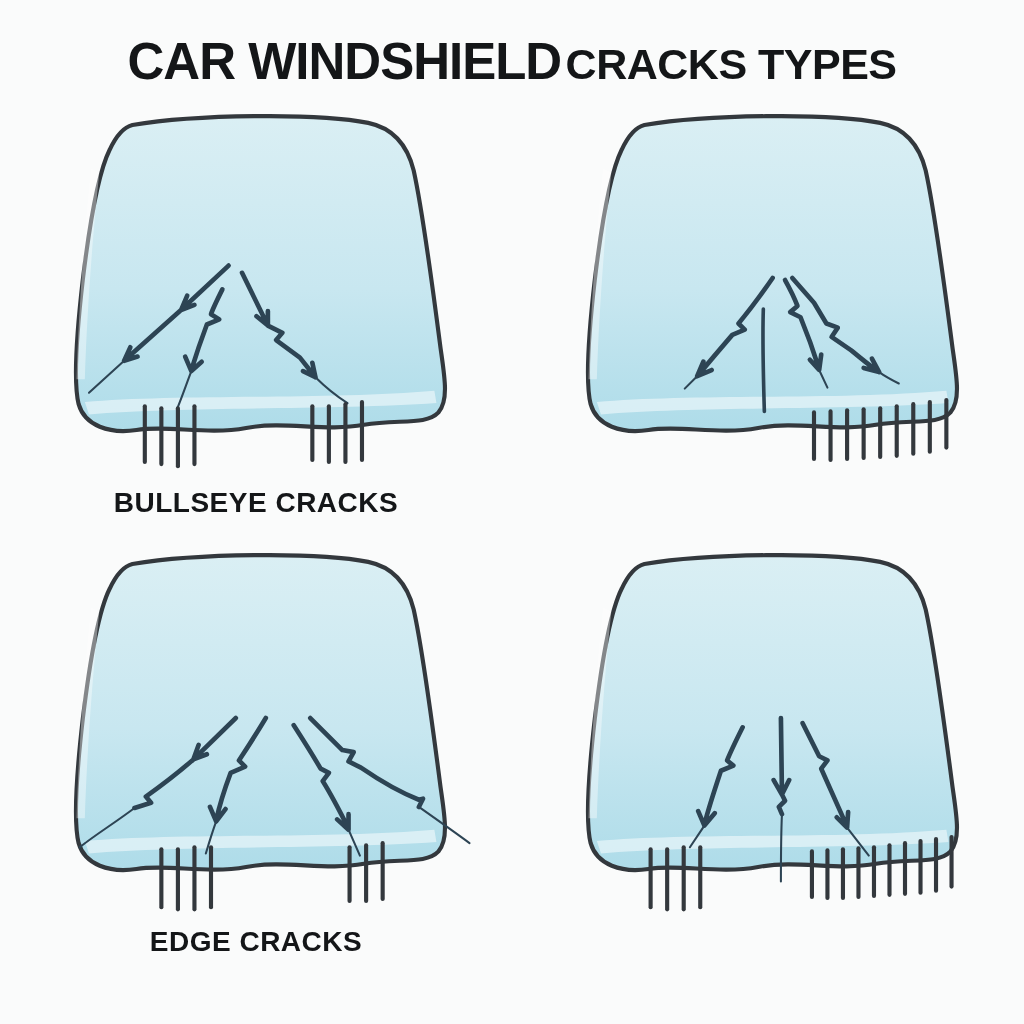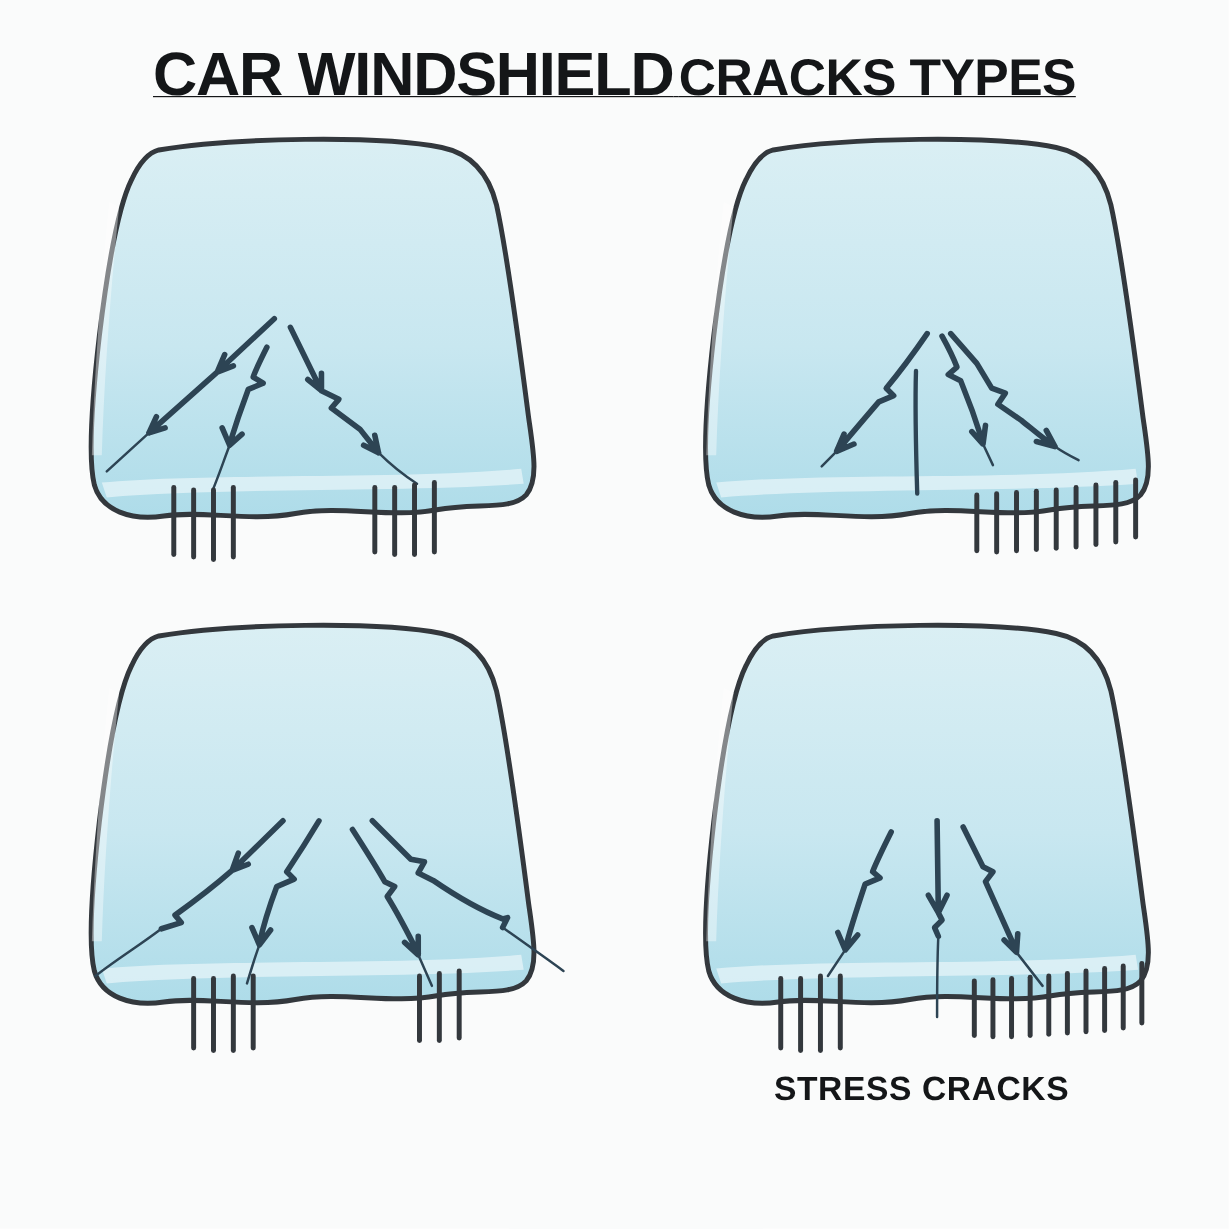--- a/index.html
+++ b/index.html
@@ -5,21 +5,21 @@
   html,body { margin:0; padding:0; }
   .page {
     width:1024px; height:1024px; box-sizing:border-box;
     background:var(--background,#fafbfb);
     font-family:"Liberation Sans", sans-serif;
     overflow:hidden; padding-top:34px;
   }
   .title-row {
     text-align:center; white-space:nowrap;
     color:var(--text,#141618); font-weight:700;
-    margin-bottom:12px; line-height:1.1;text-decoration:underline;
+    margin-bottom:12px; line-height:1.1;
   }
   .title-main { font-size:51px; letter-spacing:-1px; }
   .title-sub  { font-size:43px; letter-spacing:-0.5px; }
   .grid {
     display:grid; grid-template-columns:512px 512px; row-gap:22px;
     justify-items:center; margin-top:6px;
   }
   figure.panel { margin:0; display:flex; flex-direction:column; align-items:center; }
   figure.panel svg { display:block; }
   figcaption.caption {
@@ -92,20 +92,21 @@
           <line class="tick" x1="112" y1="294" x2="112" y2="348"></line>
           <line class="tick" x1="128" y1="296" x2="128" y2="350"></line>
           <line class="tick" x1="144" y1="296" x2="144" y2="352"></line>
           <line class="tick" x1="160" y1="294" x2="160" y2="350"></line>
           <line class="tick" x1="274" y1="294" x2="274" y2="346"></line>
           <line class="tick" x1="290" y1="294" x2="290" y2="348"></line>
           <line class="tick" x1="306" y1="292" x2="306" y2="348"></line>
           <line class="tick" x1="322" y1="290" x2="322" y2="346"></line>
         </g>
       </svg>
+      <figcaption class="caption">BULLSEYE CRACKS</figcaption>
     </figure>
 
     <figure class="panel">
       <svg width="455" height="383" viewBox="0 0 440 370">
         <use href="#glass-shape" class="glass"></use>
         <path class="hl" d="M 54 290 C 140 282 290 288 392 279 L 394 291 C 300 298 150 294 58 302 Z"></path>
         <path class="hl2" d="M 60 64 C 54 120 48 200 46 268 L 54 268 C 56 202 62 124 68 68 Z"></path>
         <g>
           <path class="crack" d="M224 170 C213 186 201 202 191 214 L197 220 L185 225 C173 239 161 253 152 264 M165 259 L151 265 L157 251"></path>
           <path class="crack thin" d="M151 265 L139 277"></path>
@@ -147,20 +148,21 @@
         <g>
           <line class="tick" x1="128" y1="298" x2="128" y2="354"></line>
           <line class="tick" x1="144" y1="298" x2="144" y2="356"></line>
           <line class="tick" x1="160" y1="296" x2="160" y2="356"></line>
           <line class="tick" x1="176" y1="296" x2="176" y2="354"></line>
           <line class="tick" x1="310" y1="296" x2="310" y2="348"></line>
           <line class="tick" x1="326" y1="294" x2="326" y2="348"></line>
           <line class="tick" x1="342" y1="292" x2="342" y2="346"></line>
         </g>
       </svg>
+      <figcaption class="caption">EDGE CRACKS</figcaption>
     </figure>
 
     <figure class="panel">
       <svg width="455" height="383" viewBox="0 0 440 370">
         <use href="#glass-shape" class="glass"></use>
         <path class="hl" d="M 54 290 C 140 282 290 288 392 279 L 394 291 C 300 298 150 294 58 302 Z"></path>
         <path class="hl2" d="M 60 64 C 54 120 48 200 46 268 L 54 268 C 56 202 62 124 68 68 Z"></path>
         <g>
           <path class="crack" d="M195 180 C189 192 184 202 180 212 L186 217 L174 222 C168 240 162 258 158 274 M168 263 L158 275 L152 261"></path>
           <path class="crack thin" d="M158 275 L144 296"></path>
@@ -179,17 +181,16 @@
           <line class="tick" x1="292" y1="298" x2="292" y2="345"></line>
           <line class="tick" x1="307" y1="297" x2="307" y2="344"></line>
           <line class="tick" x1="322" y1="296" x2="322" y2="343"></line>
           <line class="tick" x1="337" y1="294" x2="337" y2="342"></line>
           <line class="tick" x1="352" y1="292" x2="352" y2="341"></line>
           <line class="tick" x1="367" y1="290" x2="367" y2="340"></line>
           <line class="tick" x1="382" y1="288" x2="382" y2="338"></line>
           <line class="tick" x1="397" y1="286" x2="397" y2="334"></line>
         </g>
       </svg>
-      <figcaption class="caption">STRESS CRACKS</figcaption>
     </figure>
 
   </div>
 </div>
 
 </body></html>

